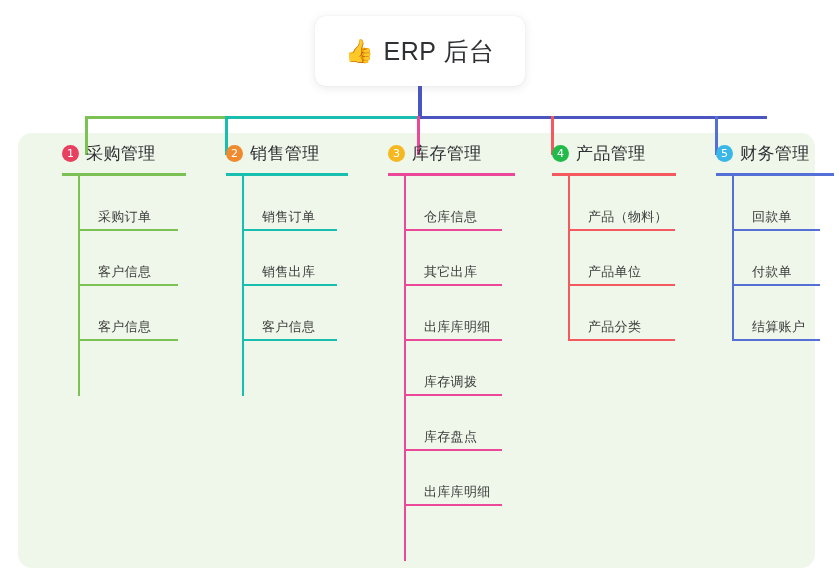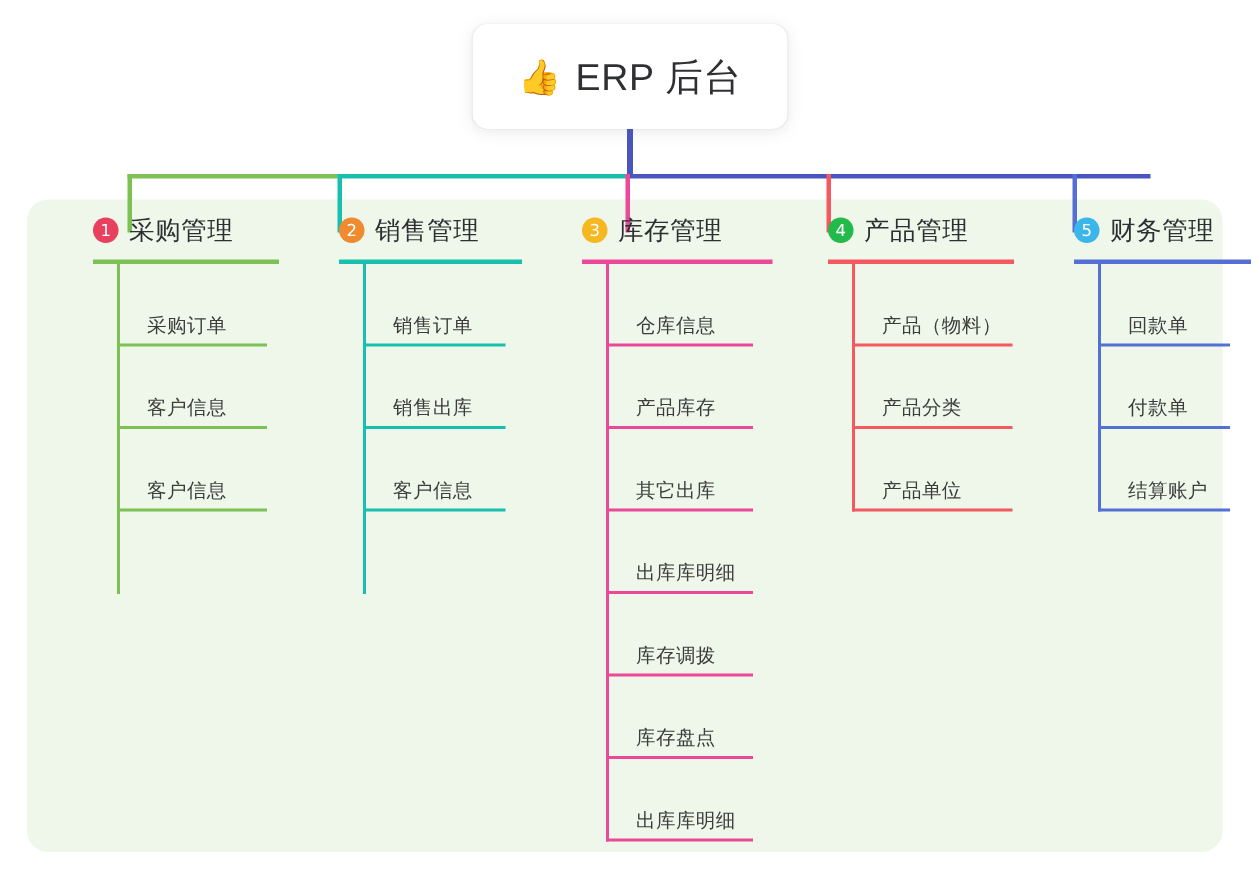--- a/index.html
+++ b/index.html
@@ -234,24 +234,20 @@
         <span class="col-title">库存管理</span>
       </div>
       <div class="col-rule" style="width: 127px; background: rgb(236, 72, 153);"></div>
       <div class="col-body">
         <div class="spine" style="background: rgb(236, 72, 153); height: 385px;"></div>
         <div class="item">
           <span class="item-label">仓库信息</span>
           <div class="item-rule" style="width: 98px; background: rgb(236, 72, 153);"></div>
         </div>
         <div class="item">
-          <span class="item-label">产品库存</span>
-          <div class="item-rule" style="width: 98px; background: rgb(236, 72, 153);"></div>
-        </div>
-        <div class="item">
           <span class="item-label">其它出库</span>
           <div class="item-rule" style="width: 98px; background: rgb(236, 72, 153);"></div>
         </div>
         <div class="item">
           <span class="item-label">出库库明细</span>
           <div class="item-rule" style="width: 98px; background: rgb(236, 72, 153);"></div>
         </div>
         <div class="item">
           <span class="item-label">库存调拨</span>
           <div class="item-rule" style="width: 98px; background: rgb(236, 72, 153);"></div>
@@ -272,27 +268,27 @@
         <span class="col-title">产品管理</span>
       </div>
       <div class="col-rule" style="width: 124px; background: rgb(244, 89, 95);"></div>
       <div class="col-body">
         <div class="spine" style="background: rgb(244, 89, 95); height: 165px;"></div>
         <div class="item">
           <span class="item-label">产品（物料）</span>
           <div class="item-rule" style="width: 107px; background: rgb(244, 89, 95);"></div>
         </div>
         <div class="item">
+          <span class="item-label">产品单位</span>
+          <div class="item-rule" style="width: 107px; background: rgb(244, 89, 95);"></div>
+        </div>
+        <div class="item">
           <span class="item-label">产品分类</span>
           <div class="item-rule" style="width: 107px; background: rgb(244, 89, 95);"></div>
         </div>
-        <div class="item">
-          <span class="item-label">产品单位</span>
-          <div class="item-rule" style="width: 107px; background: rgb(244, 89, 95);"></div>
-        </div>
       </div>
     </div>
     <div class="column" style="left: 676px;">
       <div class="col-header">
         <span class="badge" style="background: rgb(58, 182, 232);">5</span>
         <span class="col-title">财务管理</span>
       </div>
       <div class="col-rule" style="width: 118px; background: rgb(84, 112, 214);"></div>
       <div class="col-body">
         <div class="spine" style="background: rgb(84, 112, 214); height: 165px;"></div>

